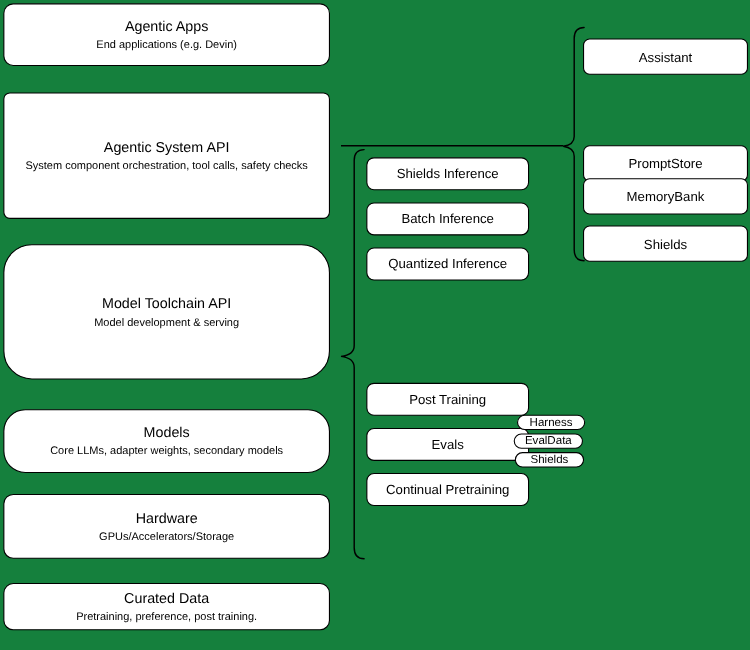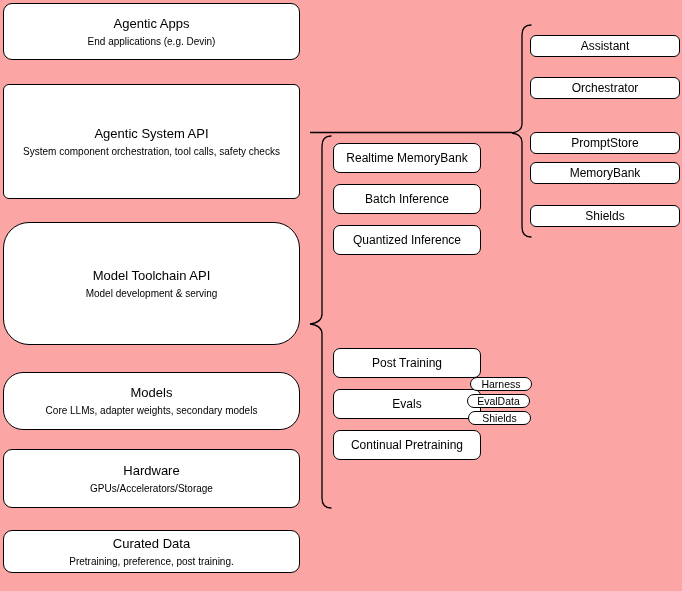--- a/index.html
+++ b/index.html
@@ -1,20 +1,20 @@
 <!DOCTYPE html>
 <html><head>
 <meta charset="utf-8">
 <style>
   html, body { margin: 0; padding: 0; background: #ffffff; }
   .canvas {
     position: relative;
     width: 682px;
     height: 591px;
-    background: #fca5a5;
+    background: #15803d;
     font-family: "Liberation Sans", sans-serif;
     color: #000000;
     overflow: hidden;
   }
   .wires {
     position: absolute;
     left: 0; top: 0;
     width: 682px; height: 591px;
     pointer-events: none;
   }
@@ -45,21 +45,21 @@
     display: flex;
     align-items: center;
     justify-content: center;
     font-size: 12px;
     text-align: center;
   }
   .rbox {
     position: absolute;
     left: 530px;
     width: 150px;
-    height: 22px;
+    height: 33px;
     box-sizing: border-box;
     border: 1.3px solid #000000;
     border-radius: 6px;
     background: #ffffff;
     display: flex;
     align-items: center;
     justify-content: center;
     font-size: 12px;
     text-align: center;
   }
@@ -106,30 +106,29 @@
   </div>
   <div class="lbox" style="top:449px;height:59px;border-radius:9px">
     <div class="ltitle">Hardware</div>
     <div class="lsub">GPUs/Accelerators/Storage</div>
   </div>
   <div class="lbox" style="top:530px;height:43px;border-radius:9px">
     <div class="ltitle">Curated Data</div>
     <div class="lsub">Pretraining, preference, post training.</div>
   </div>
 
-  <div class="mbox" style="top:143px">Realtime MemoryBank</div>
+  <div class="mbox" style="top:143px">Shields Inference</div>
   <div class="mbox" style="top:184px">Batch Inference</div>
   <div class="mbox" style="top:225px">Quantized Inference</div>
   <div class="mbox" style="top:348px">Post Training</div>
   <div class="mbox" style="top:389px">Evals</div>
   <div class="mbox" style="top:430px">Continual Pretraining</div>
 
   <div class="tag" style="left:470px;top:377px;width:62px;height:14px">Harness</div>
   <div class="tag" style="left:467px;top:394px;width:63px;height:14px">EvalData</div>
   <div class="tag" style="left:468px;top:411px;width:63px;height:14px">Shields</div>
 
   <div class="rbox" style="top:35px">Assistant</div>
-  <div class="rbox" style="top:77px">Orchestrator</div>
   <div class="rbox" style="top:132px">PromptStore</div>
   <div class="rbox" style="top:162px">MemoryBank</div>
   <div class="rbox" style="top:205px">Shields</div>
 
 </div>
 
 </body></html>

